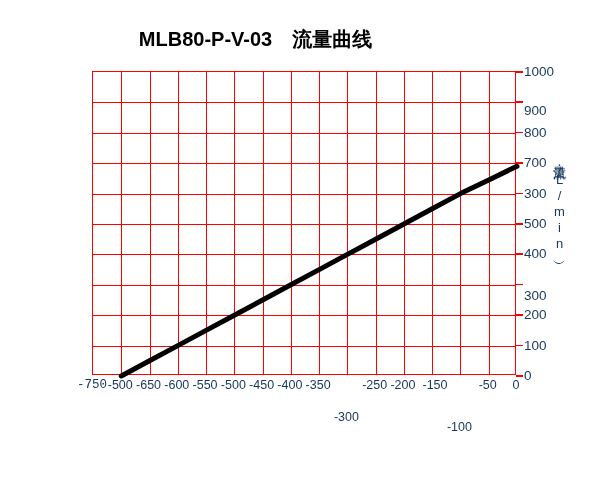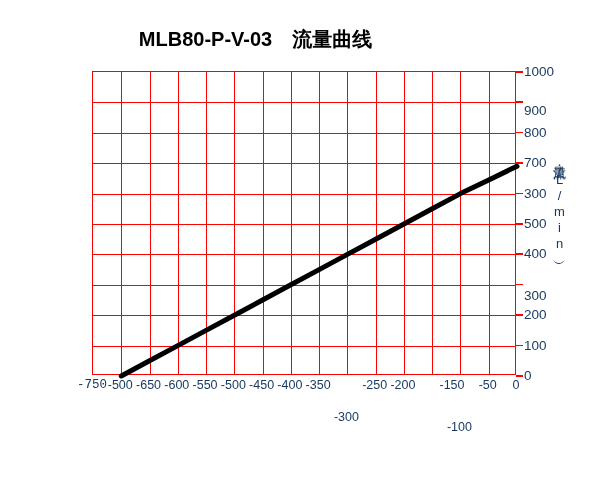--- a/index.html
+++ b/index.html
@@ -161,21 +161,21 @@
       <div class="xtick" style="left: 148.533px;">-650</div>
       <div class="xtick" style="left: 176.8px;">-600</div>
       <div class="xtick" style="left: 205.067px;">-550</div>
       <div class="xtick" style="left: 233.333px;">-500</div>
       <div class="xtick" style="left: 261.6px;">-450</div>
       <div class="xtick" style="left: 289.867px;">-400</div>
       <div class="xtick" style="left: 318.133px;">-350</div>
       <div class="xtick" style="left: 346.4px; margin-top: 32px;">-300</div>
       <div class="xtick" style="left: 374.667px;">-250</div>
       <div class="xtick" style="left: 402.933px;">-200</div>
-      <div class="xtick" style="left: 452px;">-150</div>
+      <div class="xtick" style="left: 435px;">-150</div>
       <div class="xtick" style="left: 459.467px; margin-top: 42px;">-100</div>
       <div class="xtick" style="left: 487.733px;">-50</div>
       <div class="xtick" style="left: 516px;">0</div>
     </div>
   <div id="yticks-container">
       <div class="ytickmark" style="top: 375px;"></div>
       <div class="ytick" style="top: 375px;">0</div>
       <div class="ytickmark" style="top: 344.6px;"></div>
       <div class="ytick" style="top: 344.6px;">100</div>
       <div class="ytickmark" style="top: 314.2px;"></div>

